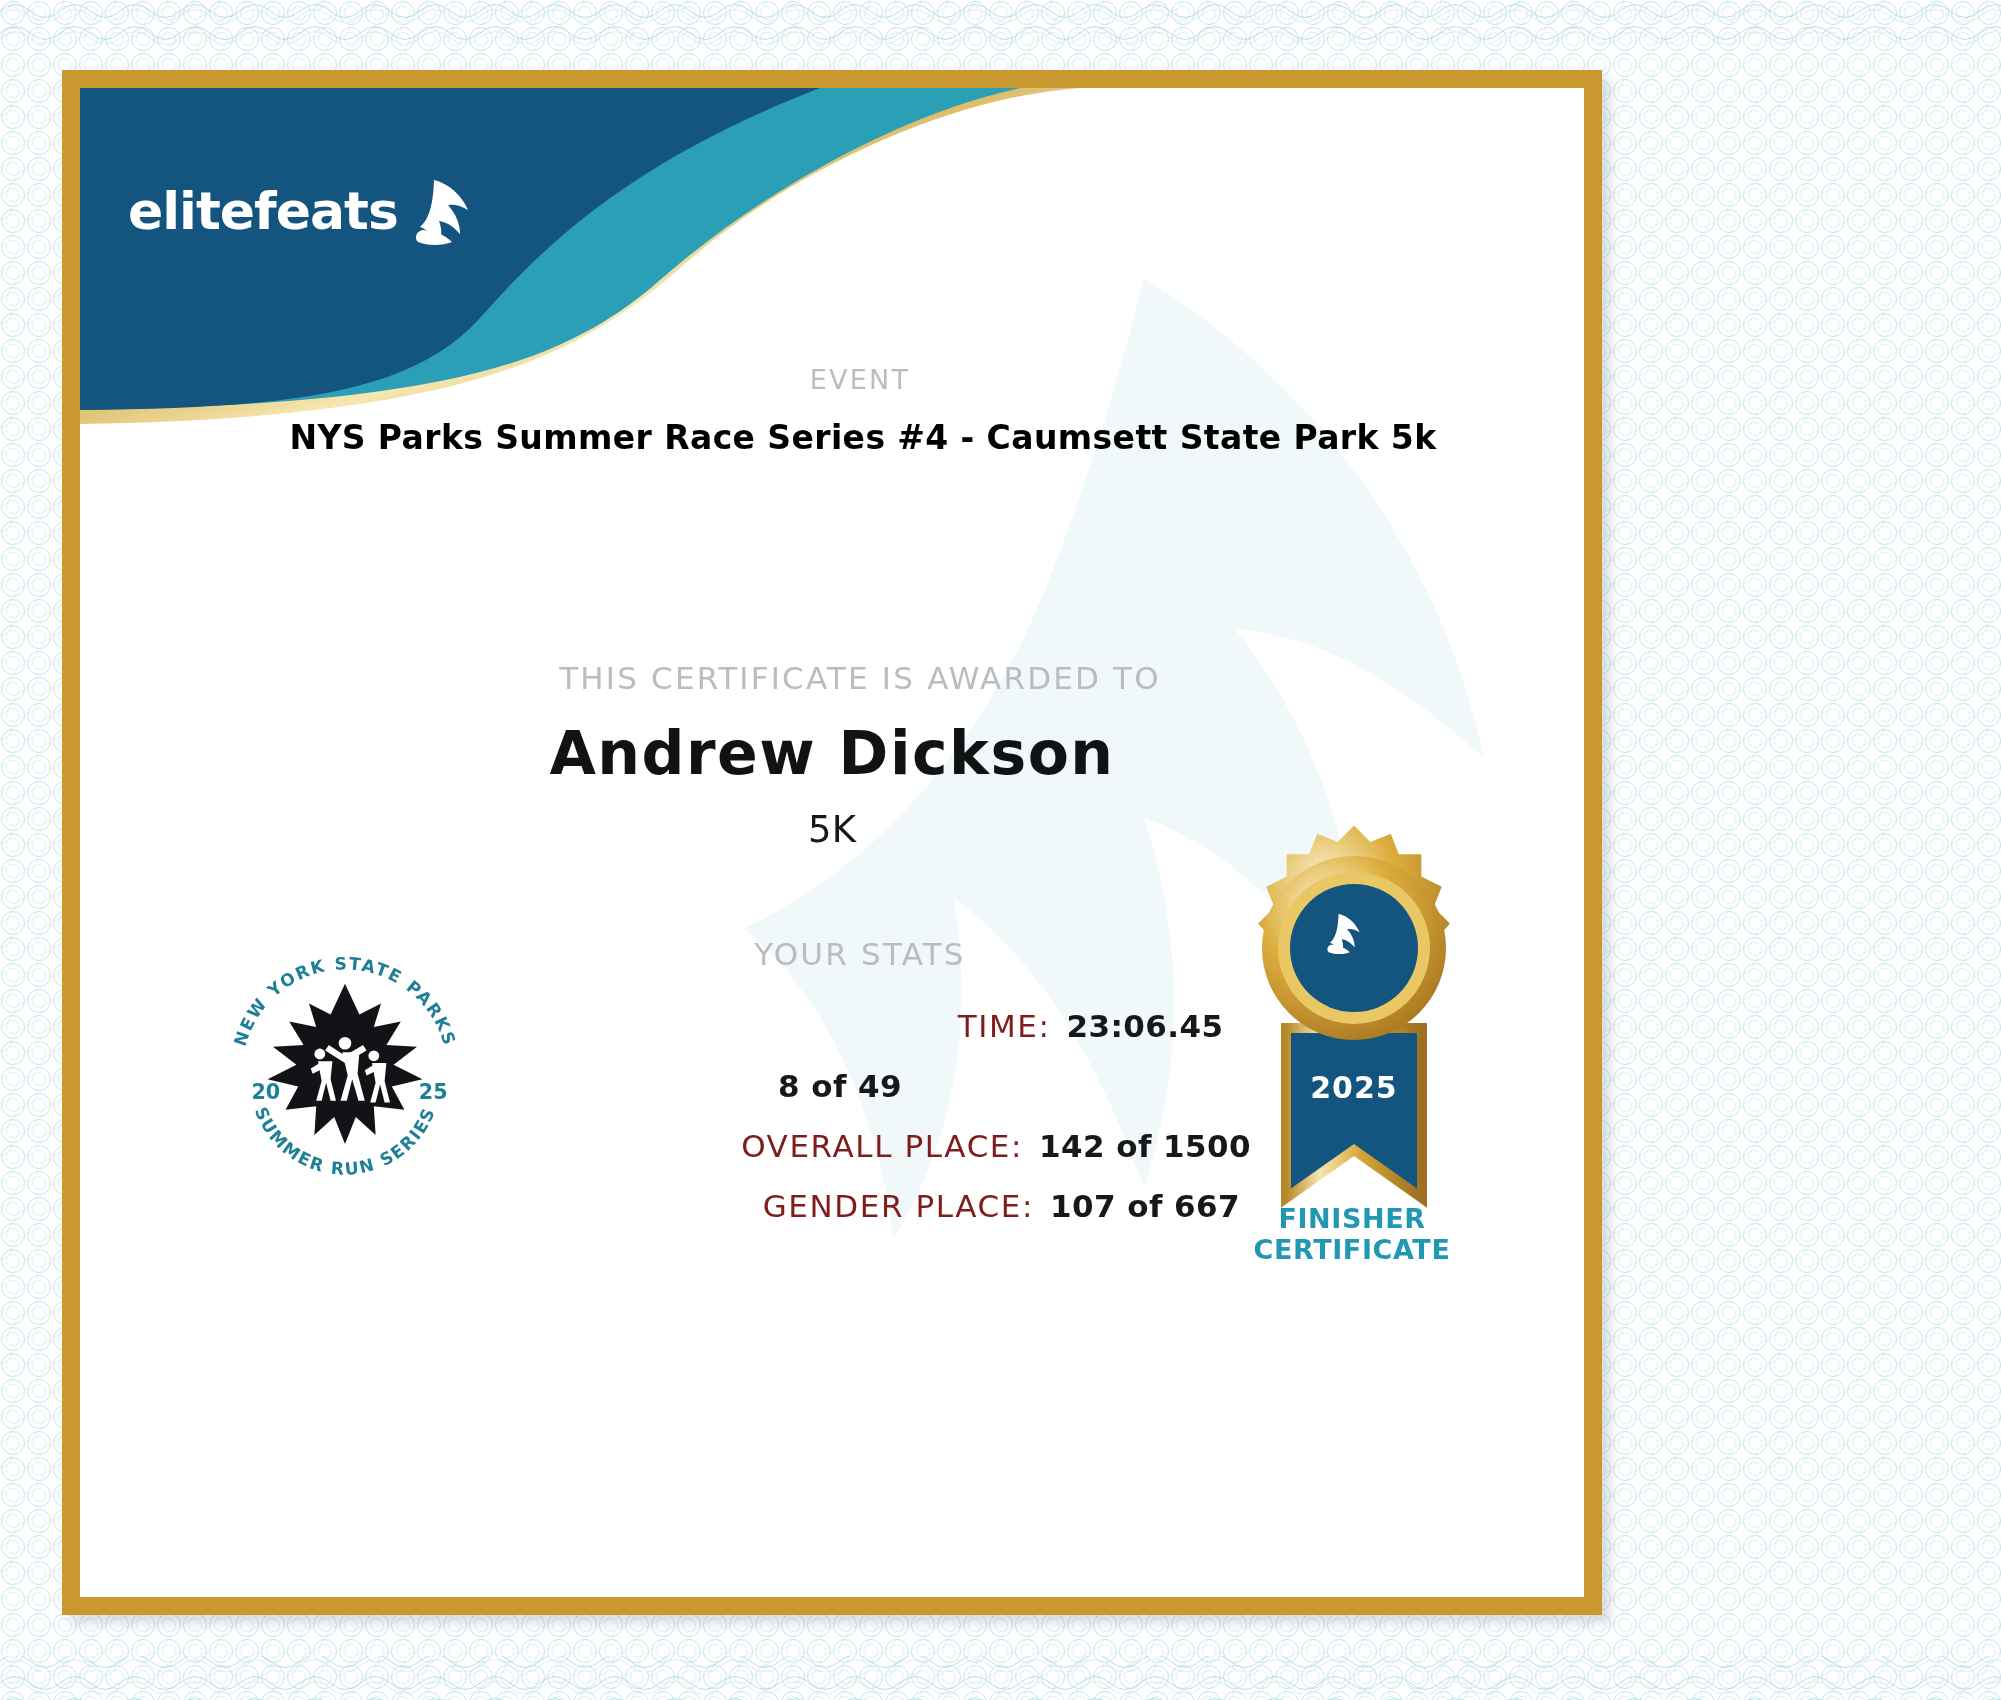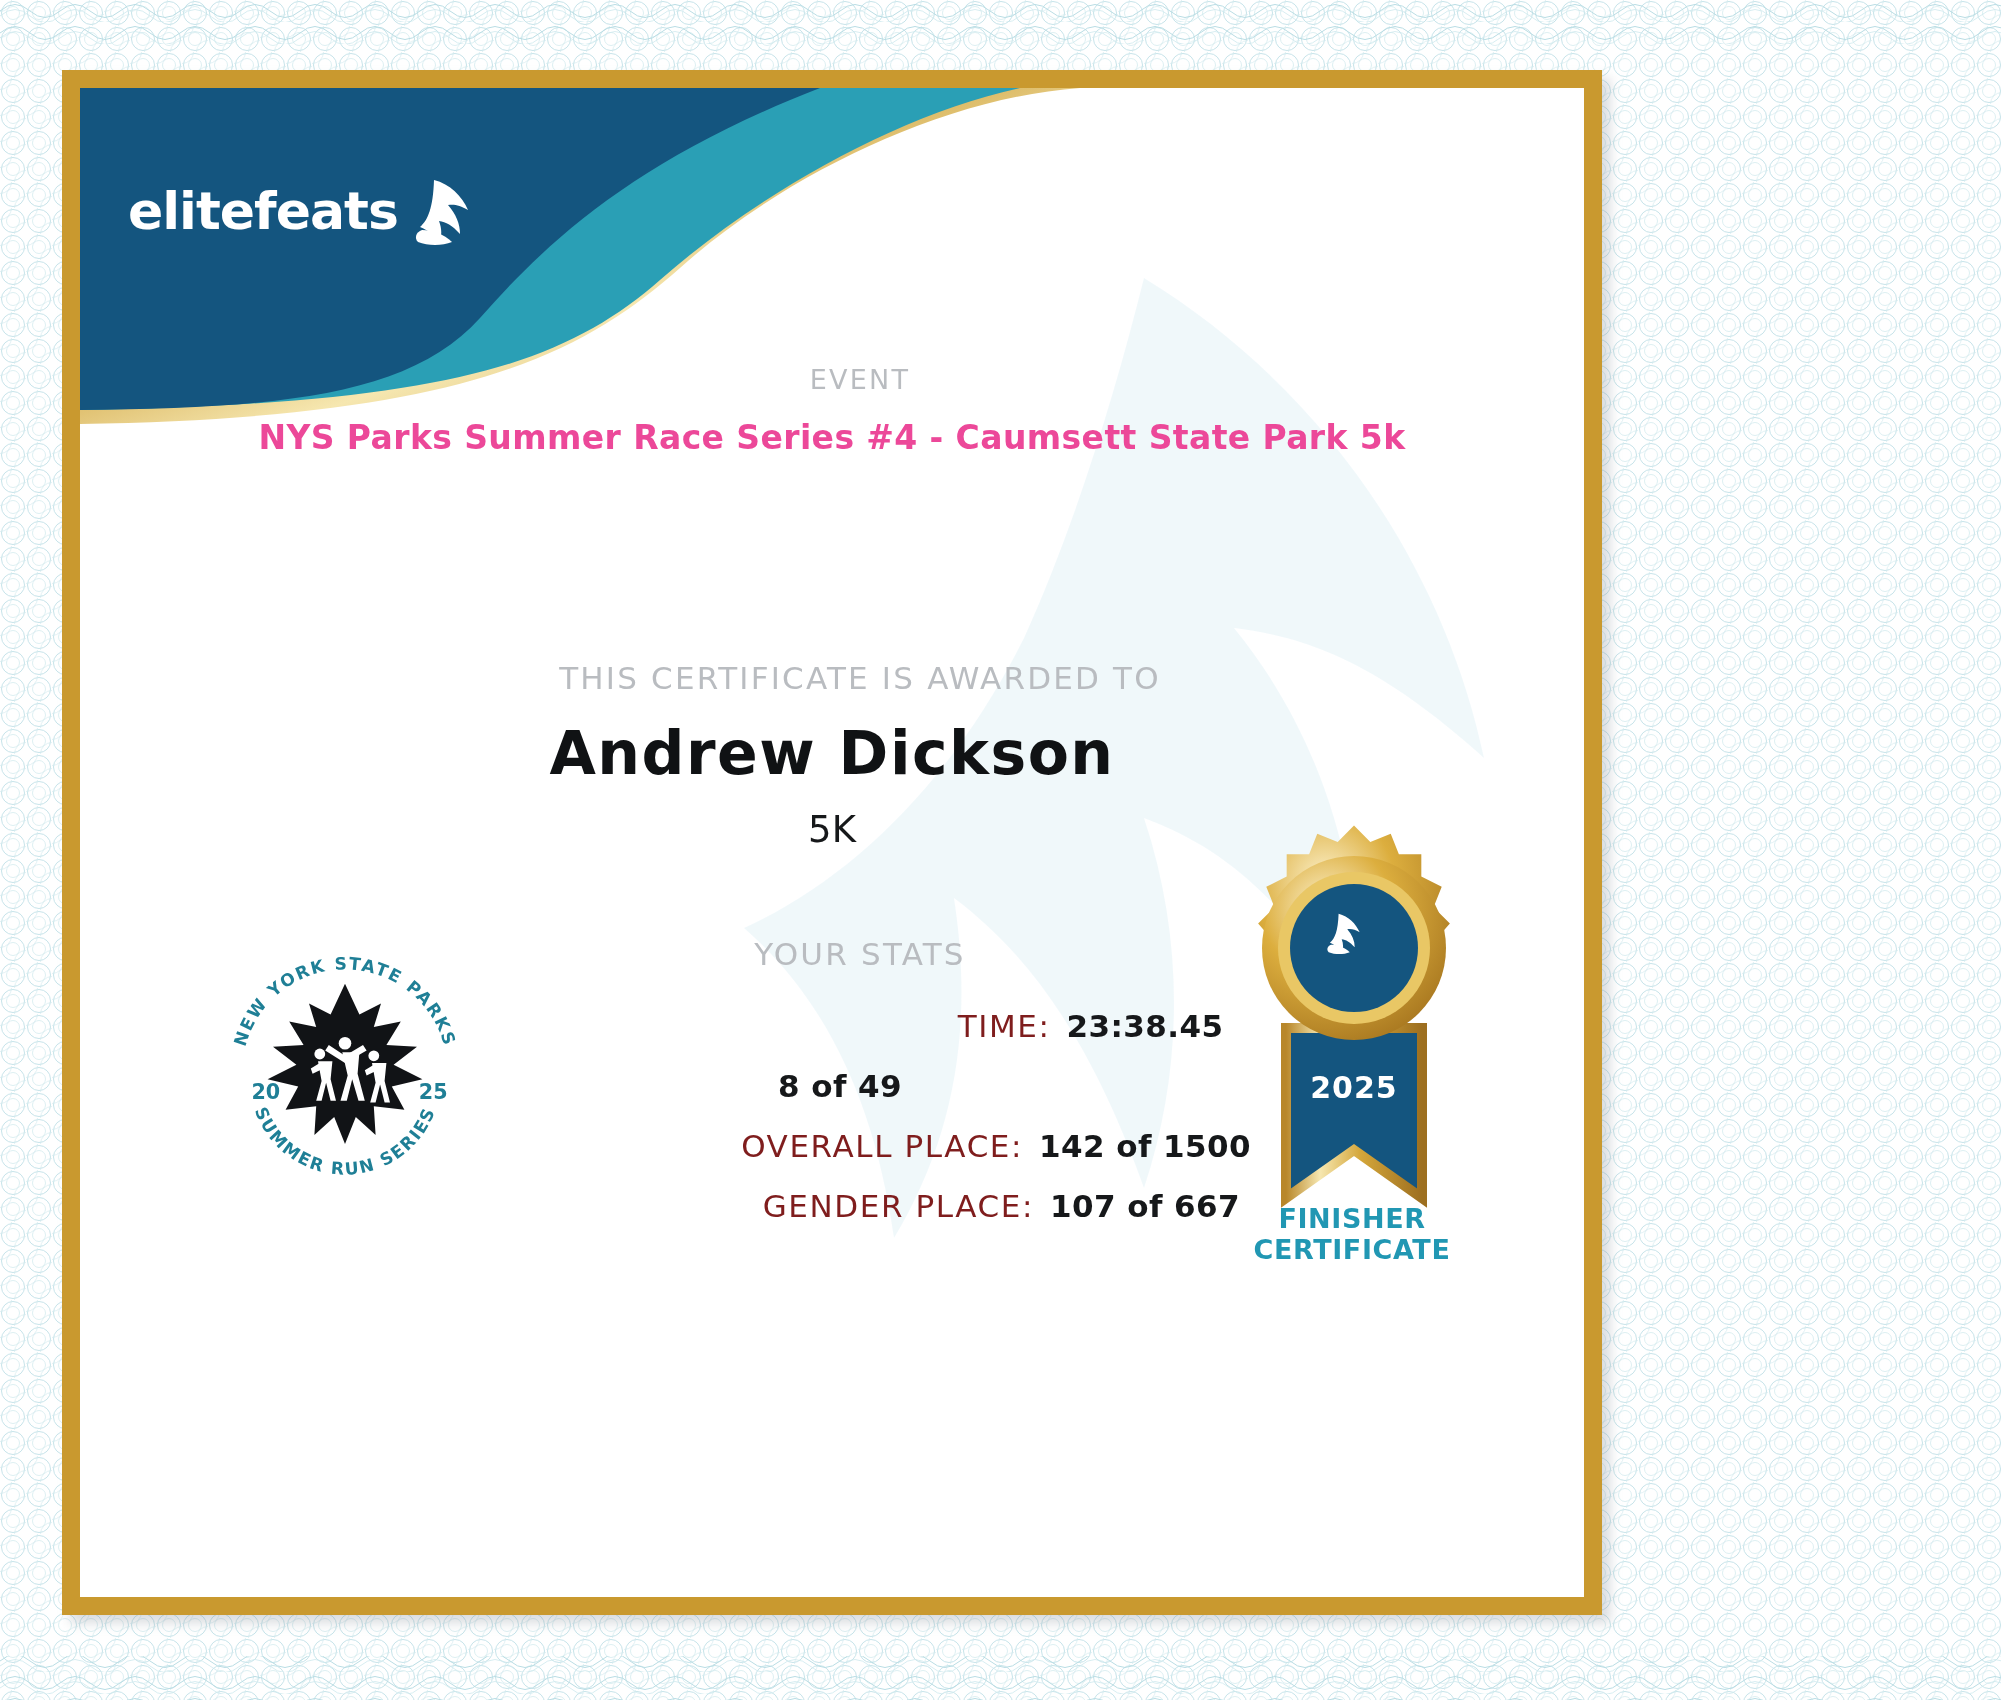--- a/index.html
+++ b/index.html
@@ -107,23 +107,24 @@
     position: absolute;
     left: 0;
     width: 1504px;
     text-align: center;
   }
   #event-label { top: 276px; font-size: 27px; }
   #event-name {
     top: 330px;
     font-size: 33px;
     font-weight: bold;
-    color: #ec4899;
+    color: #000000;
     letter-spacing: 0.4px;
     font-family: "DejaVu Sans", sans-serif;
+    margin-left: 31px;
   }
   #awarded-label { top: 572px; font-size: 31px; }
   #recipient-name {
     top: 630px;
     font-size: 60px;
     font-weight: bold;
     color: #101214;
     letter-spacing: 1.5px;
     font-family: "DejaVu Sans", sans-serif;
   }
@@ -266,21 +267,21 @@
 
       <div class="center-col label" id="awarded-label">THIS CERTIFICATE IS AWARDED TO</div>
       <div class="center-col" id="recipient-name">Andrew Dickson</div>
       <div class="center-col" id="recipient-sub">5K</div>
 
       <div class="center-col label" id="stats-label">YOUR STATS</div>
 
       <div class="stats">
         <div class="stat-row">
           <span class="stat-key">TIME:</span>
-          <span class="stat-val">23:38.45</span>
+          <span class="stat-val">23:06.45</span>
         </div>
         <div class="stat-row">
           <span class="stat-val">8 of 49</span>
         </div>
         <div class="stat-row">
           <span class="stat-key">OVERALL PLACE:</span>
           <span class="stat-val">142 of 1500</span>
         </div>
         <div class="stat-row">
           <span class="stat-key">GENDER PLACE:</span>

